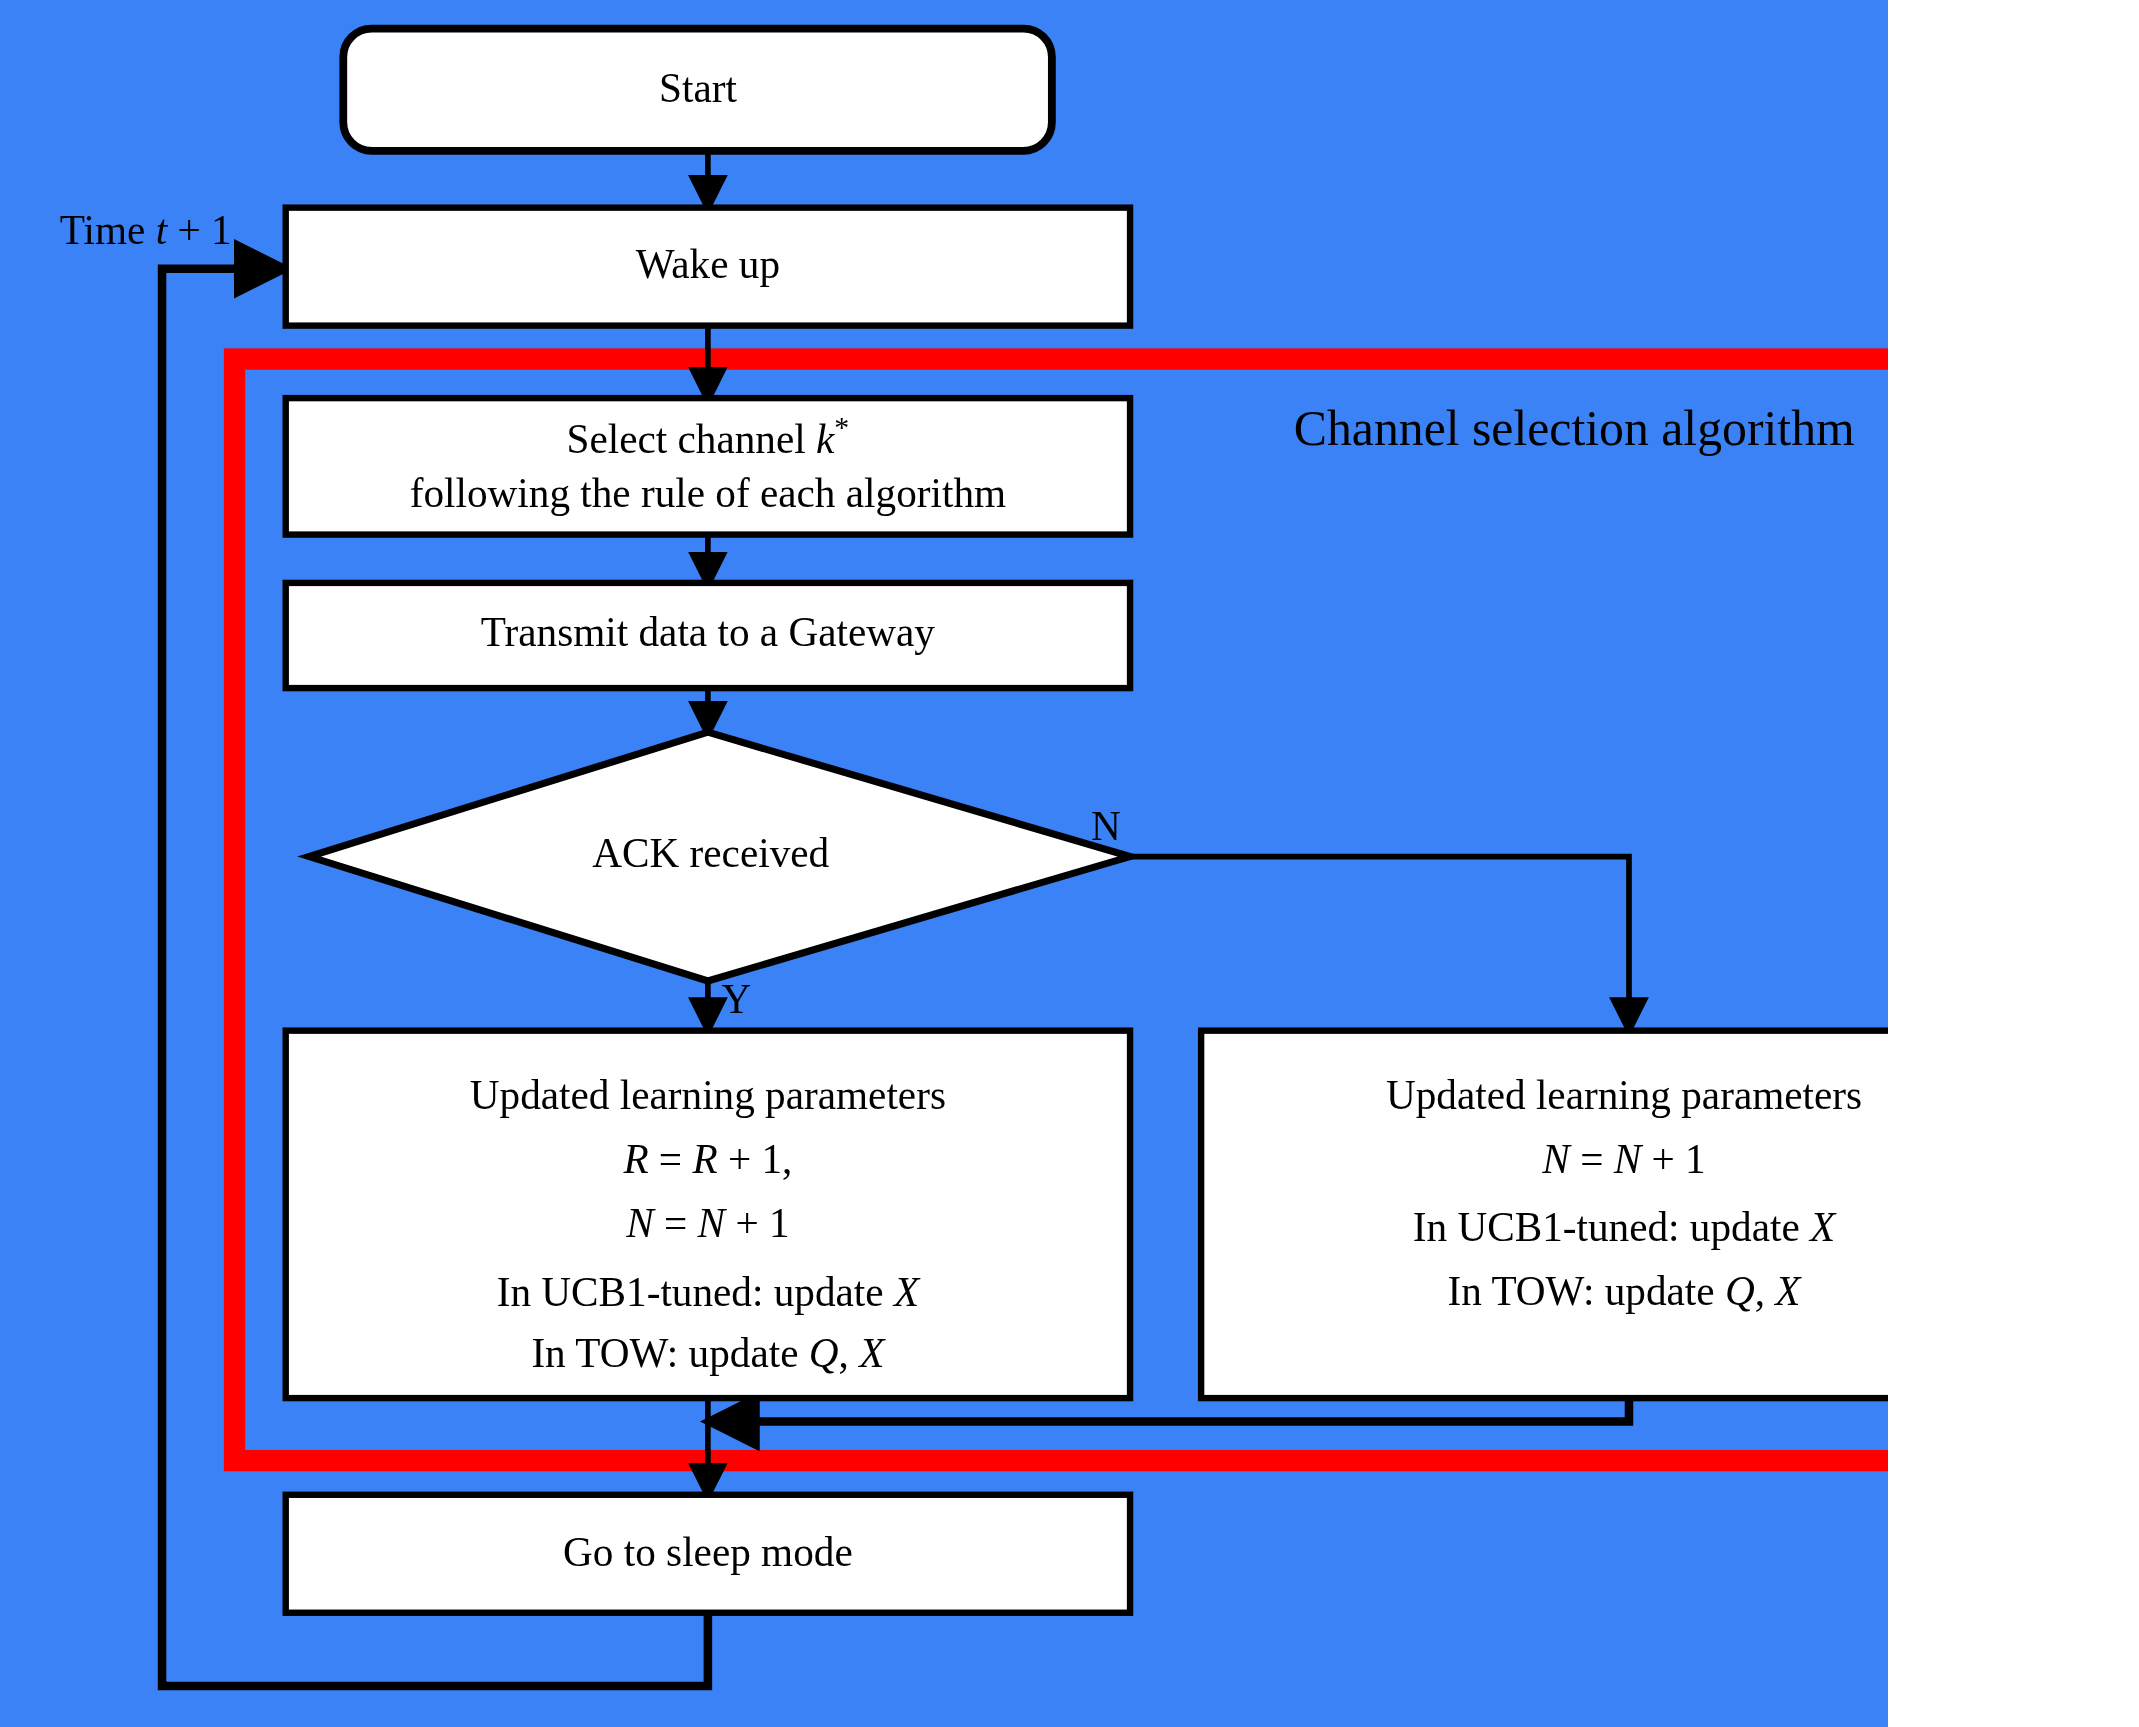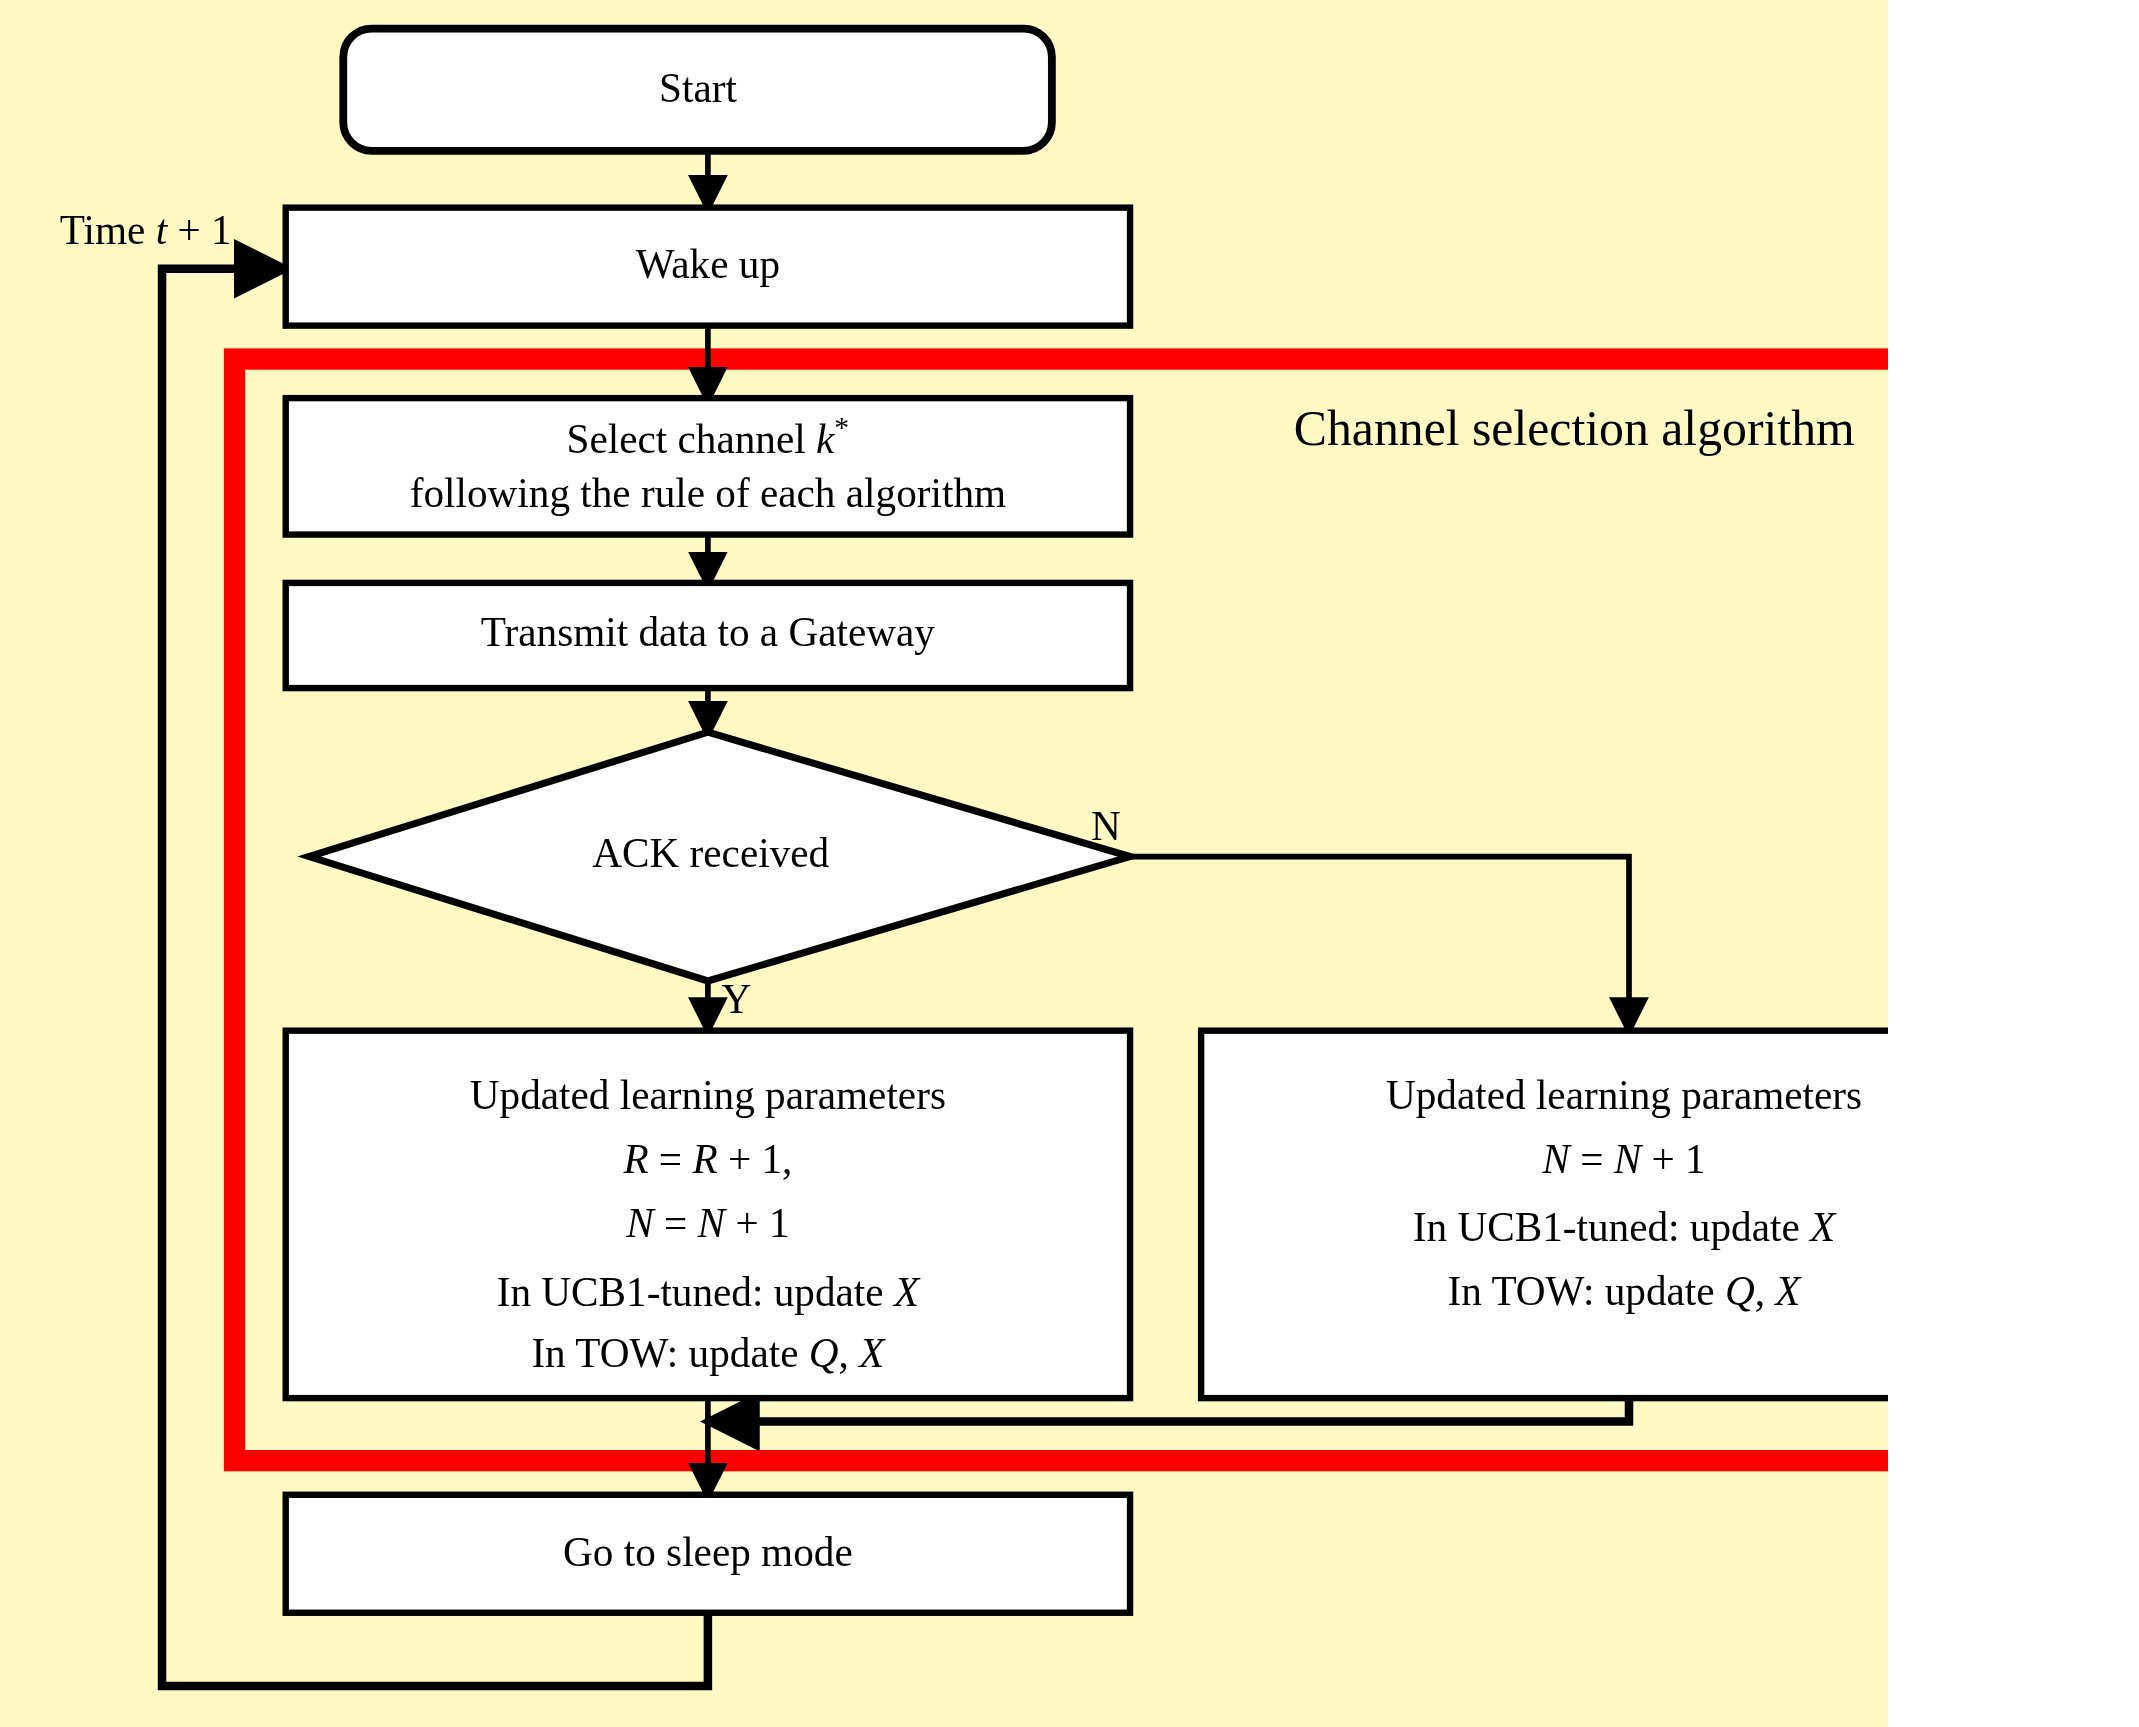--- a/index.html
+++ b/index.html
@@ -7,21 +7,21 @@
     padding: 0;
     background: #ffffff;
   }
   body {
     font-family: "Liberation Serif", "DejaVu Serif", serif;
   }
   #stage {
     position: relative;
     width: 1888px;
     height: 1728px;
-    background: #fef9c3;
+    background: #3b82f6;
     overflow: hidden;
   }
   svg.layer {
     position: absolute;
     left: 0;
     top: 0;
     width: 2140px;
     height: 1728px;
   }
   .node-text {

